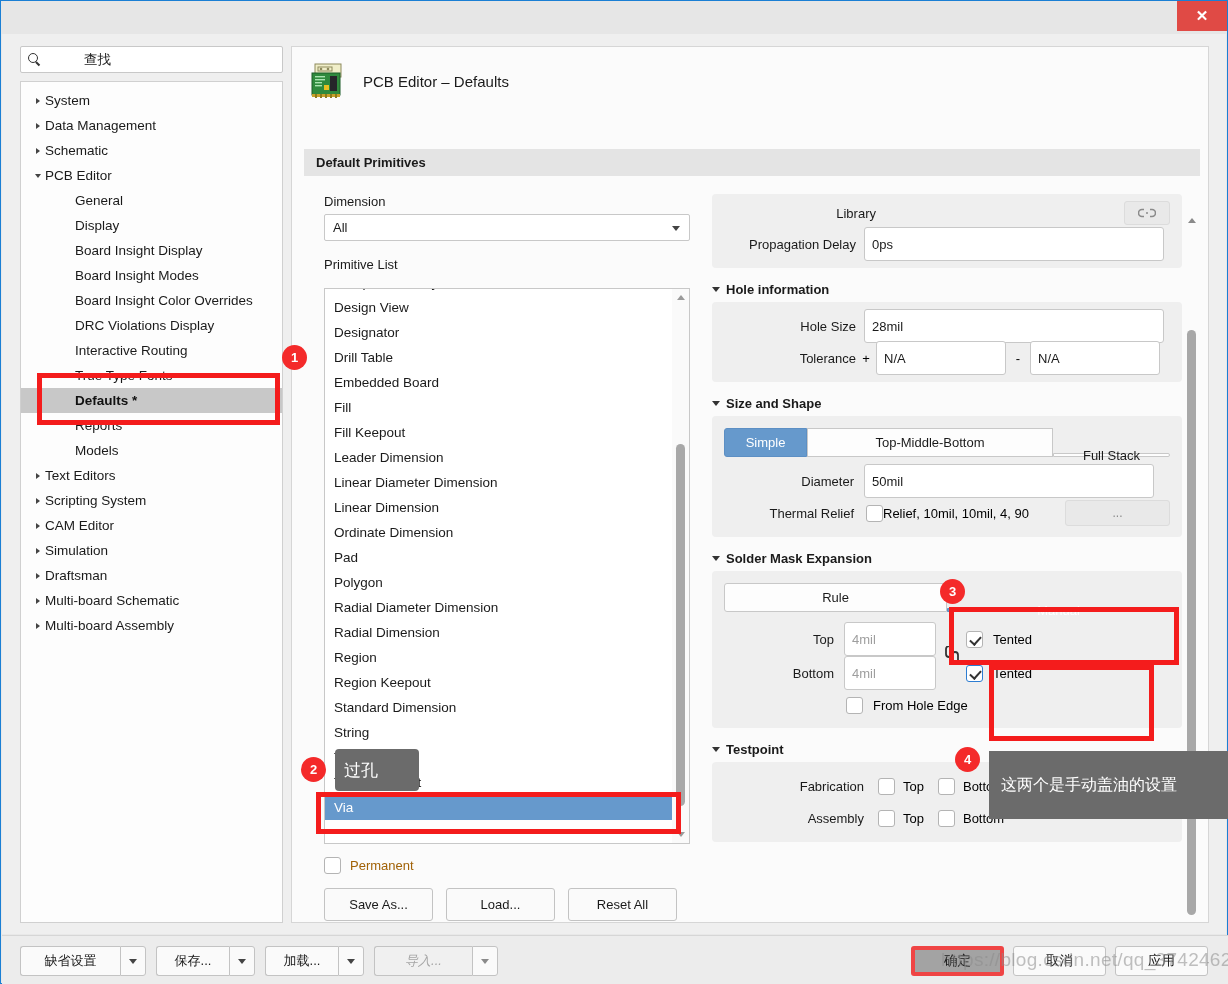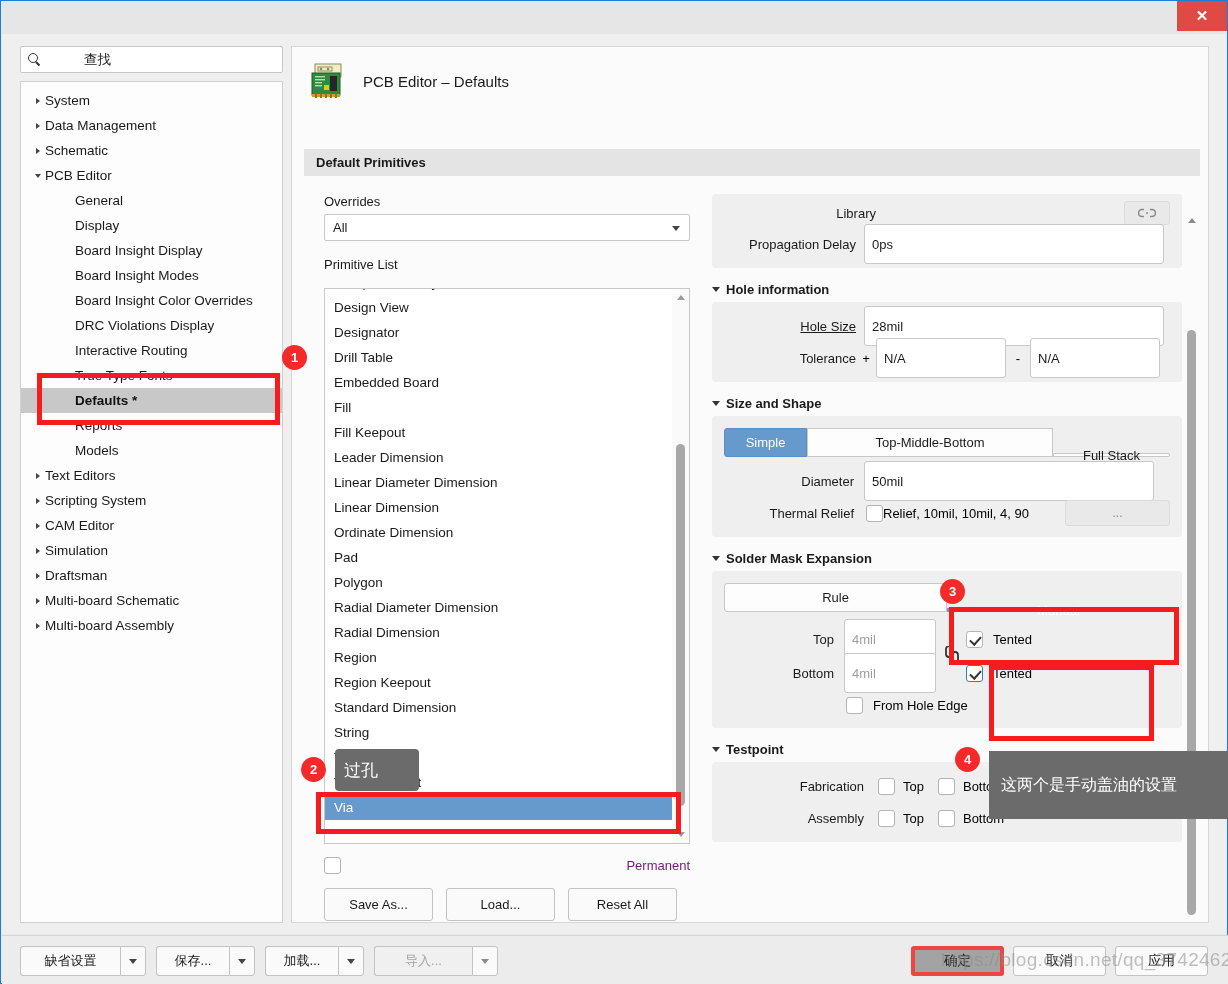--- a/index.html
+++ b/index.html
@@ -152,21 +152,21 @@
     border-left: 4px solid transparent; border-right: 4px solid transparent;
   }
   .lsb .thumb {
     position: absolute; left: 4px; top: 155px; width: 9px; height: 362px;
     background: #a8a8a8; border-radius: 5px;
   }
   .lsb .arw.dn { position: absolute; bottom: 0; left: 0; }
 
   #permanent-row {
     margin-top: 13px; display: flex; align-items: center;
-    font-size: 13px; color: #701a75; justify-content: space-between;
+    font-size: 13px; color: #a16207;
   }
   .cbx {
     width: 17px; height: 17px; background: #fff;
     border: 1px solid #b4b4b4; border-radius: 3px; flex: none;
     position: relative;
   }
   .cbx.on { border-color: #b4b4b4; }
   .cbx.on.blue { border-color: #2d7dd2; }
   .cbx.on::after {
     content: ""; position: absolute; left: 5px; top: 2px;
@@ -195,21 +195,21 @@
     margin: 14px 0 5px 0; display: flex; align-items: center;
   }
   .grp-title .tri {
     width: 0; height: 0; margin-right: 6px;
     border-top: 5px solid #333; border-left: 4px solid transparent; border-right: 4px solid transparent;
   }
   .row { display: flex; align-items: center; height: 32px; }
   .rlab { font-size: 13px; color: #1a1a1a; text-align: right; flex: none; }
   .inp {
     background: #fff; border: 1px solid #c8c8c8; border-radius: 3px;
-    height: 40px; font-size: 13px; color: #1a1a1a;
+    height: 34px; font-size: 13px; color: #1a1a1a;
     display: flex; align-items: center; padding-left: 7px;
   }
   .inp.ghost { color: #9e9e9e; background: #fff; }
   #link-btn {
     width: 46px; height: 24px; background: #e9e9e9; border: 1px solid #dcdcdc;
     border-radius: 3px; display: flex; align-items: center; justify-content: center;
     color: #8a8a8a; font-size: 13px;
   }
 
   .segbar { display: flex; height: 29px; }
@@ -433,21 +433,21 @@
           <rect x="16" y="33" width="2" height="4" fill="#8d7a1e"></rect>
           <rect x="21" y="33" width="2" height="4" fill="#8d7a1e"></rect>
           <rect x="26" y="33" width="2" height="4" fill="#8d7a1e"></rect>
         </svg>
         <div id="page-title">PCB Editor – Defaults</div>
       </div>
 
       <div id="section-bar">Default Primitives</div>
 
       <div id="prim-col">
-        <div class="flabel">Overrides</div>
+        <div class="flabel">Dimension</div>
         <div id="prim-combo">
           <span>All</span>
           <span class="caret"></span>
         </div>
 
         <div class="flabel" style="margin-top:16px;">Primitive List</div>
         <div id="prim-list-wrap">
           <div class="plist" id="plist" style="top: -19px;">
               <div class="pitem">Component Body</div>
               <div class="pitem">Design View</div>
@@ -510,21 +510,21 @@
             <div class="inp" style="width:300px; margin-left:8px;">0ps</div>
           </div>
         </div>
 
         <div class="grp-title">
           <span class="tri"></span>
           <span>Hole information</span>
         </div>
         <div class="grp">
           <div class="row">
-            <div class="rlab" style="width:132px;text-decoration:underline;">Hole Size</div>
+            <div class="rlab" style="width:132px;">Hole Size</div>
             <div class="inp" style="width:300px; margin-left:8px;">28mil</div>
           </div>
           <div class="row">
             <div class="rlab" style="width:132px;">Tolerance</div>
             <div style="width:20px; text-align:center; font-size:13px;">+</div>
             <div class="inp" style="width:130px;">N/A</div>
             <div style="width:24px; text-align:center; font-size:13px;">-</div>
             <div class="inp" style="width:130px;">N/A</div>
           </div>
         </div>
@@ -632,21 +632,21 @@
       </div>
       <div class="splitbtn">
         <div class="main" style="width:73px;">保存...</div>
         <div class="arw"></div>
       </div>
       <div class="splitbtn">
         <div class="main" style="width:73px;">加载...</div>
         <div class="arw"></div>
       </div>
       <div class="splitbtn disabled">
-        <div class="main" style="width:98px;">导入...</div>
+        <div class="main" style="width:98px;font-style:italic;">导入...</div>
         <div class="arw"></div>
       </div>
     </div>
     <div id="footer-right">
       <div class="fbtn primary">确定</div>
       <div class="fbtn">取消</div>
       <div class="fbtn">应用</div>
     </div>
   </div>
 

